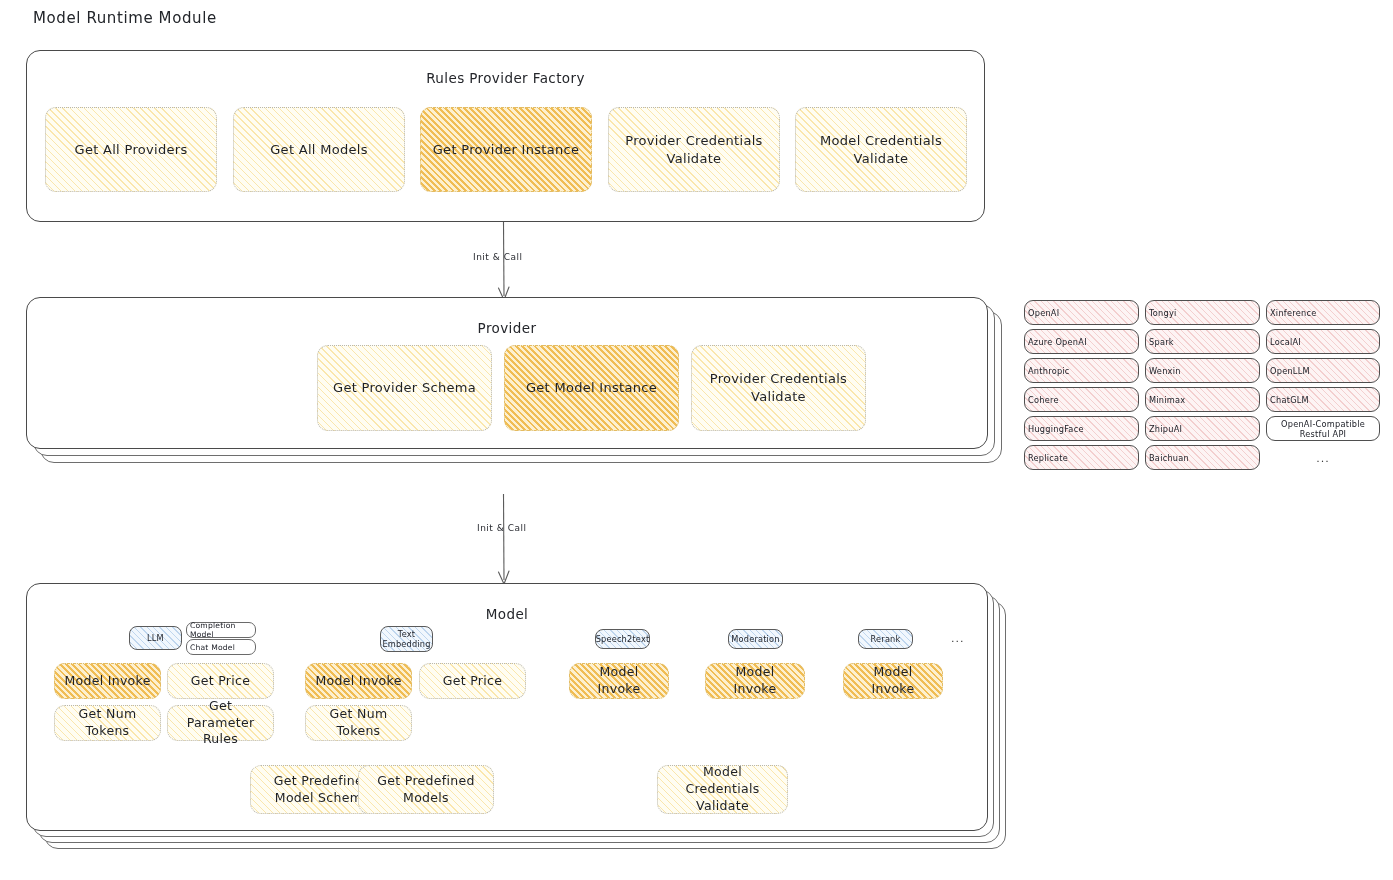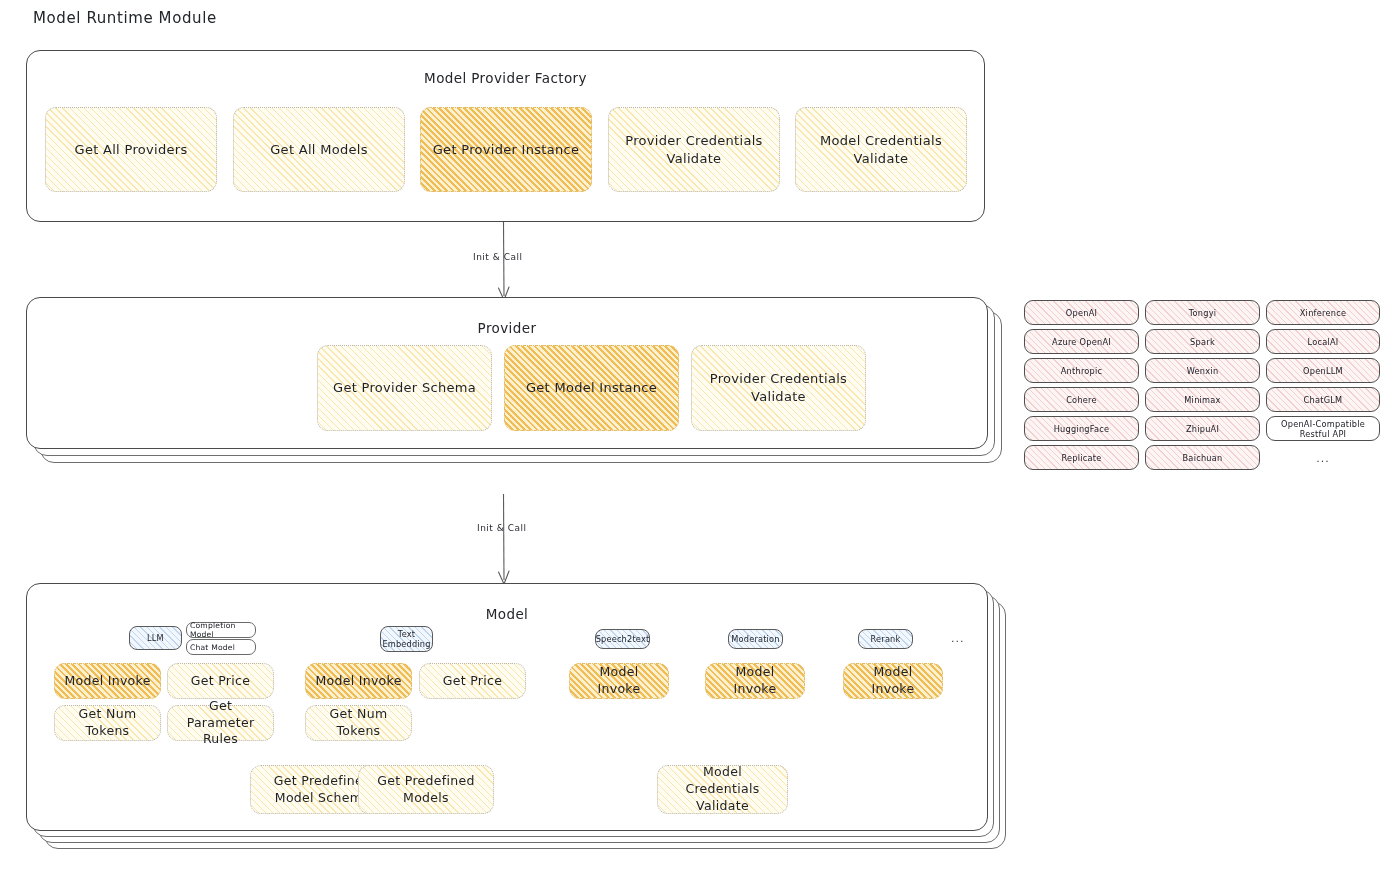--- a/index.html
+++ b/index.html
@@ -96,21 +96,21 @@
   }
   .node.small{font-size:12.5px;}
   .node.hl{border-color:#d9bb70;}
 
   
   .tag{
     position:absolute;
     box-sizing:border-box;
     border:1.2px solid #4f4f4f;
     border-radius:9px;
-    display:flex;align-items:center;justify-content:center;
+    display:flex;align-items:center;justify-content:flex-start;
     font-size:8.2px;letter-spacing:.25px;
     color:#20222a;
     text-align:center;
     padding:0 3px;
   }
   .tag-ellipsis{
     position:absolute;text-align:center;
     font-size:11px;color:#3b3b3b;letter-spacing:1px;
   }
 
@@ -147,21 +147,21 @@
   }
 </style>
 </head>
 <body>
 
 <div class="page">
 
   <div class="diagram-title">Model Runtime Module</div>
 
   <div class="card" style="left:26px;top:50px;width:959px;height:172px;">
-    <div class="card-title" style="top:19px;">Model Provider Factory</div>
+    <div class="card-title" style="top:19px;">Rules Provider Factory</div>
   </div>
   <div class="node hatch-cream" style="left:45px;top:107px;width:172px;height:85px;">
     <span>Get All Providers</span>
   </div>
   <div class="node hatch-cream" style="left:233px;top:107px;width:172px;height:85px;">
     <span>Get All Models</span>
   </div>
   <div class="node hatch-gold hl" style="left:420px;top:107px;width:172px;height:85px;">
     <span>Get Provider Instance</span>
   </div>

